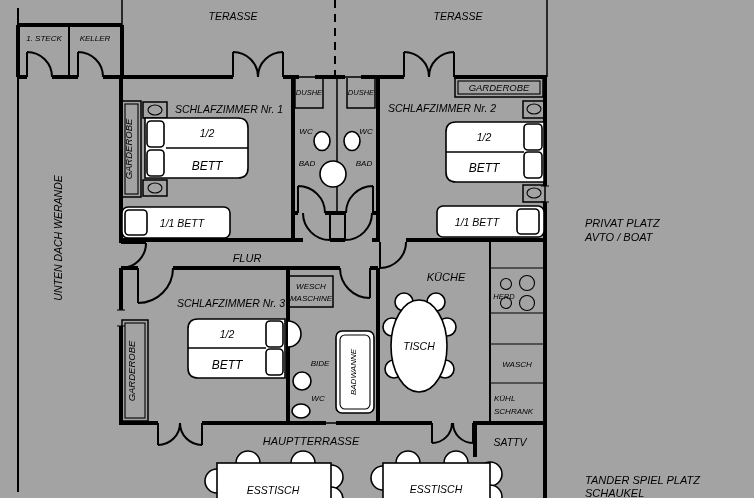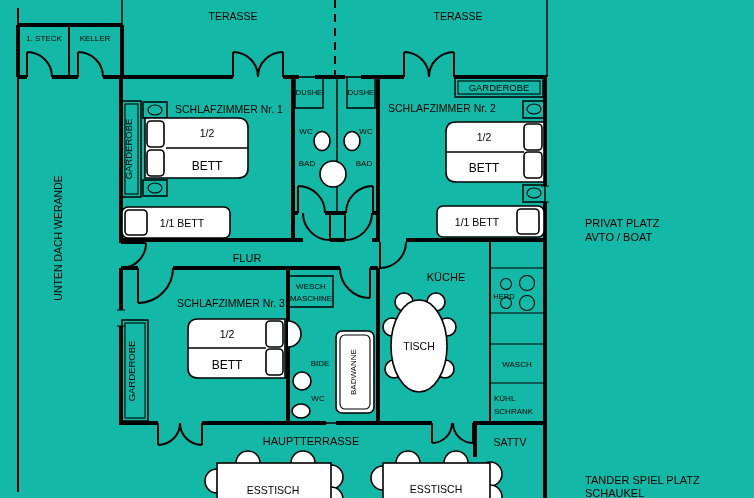--- a/index.html
+++ b/index.html
@@ -1,17 +1,17 @@
 <!DOCTYPE html>
 <html><head>
 <meta charset="utf-8">
 <style>
   html,body{margin:0;padding:0;background:#ffffff;}
-  .stage{position:relative;width:754px;height:498px;background:#14b8a6;overflow:hidden;
-         font-family:"Liberation Sans", sans-serif;}
+  .stage{position:relative;width:754px;height:498px;background:#a3a3a3;overflow:hidden;
+         font-family:"Liberation Sans", sans-serif;font-style:italic;}
   svg{display:block;}
   .w{stroke:#000;stroke-width:4;fill:none;stroke-linecap:butt;}
   .m{stroke:#000;stroke-width:2;fill:none;}
   .t{stroke:#000;stroke-width:1.5;fill:none;}
   .t2{stroke:#000;stroke-width:1.2;fill:none;}
   .dash{stroke:#000;stroke-width:2;fill:none;stroke-dasharray:8 6;}
   .d{stroke:#000;stroke-width:2;fill:none;}
   .f{stroke:#000;stroke-width:1.6;fill:#fff;}
   .f2{stroke:#000;stroke-width:1.1;fill:none;}
   text{fill:#000;font-family:"Liberation Sans", sans-serif;}

